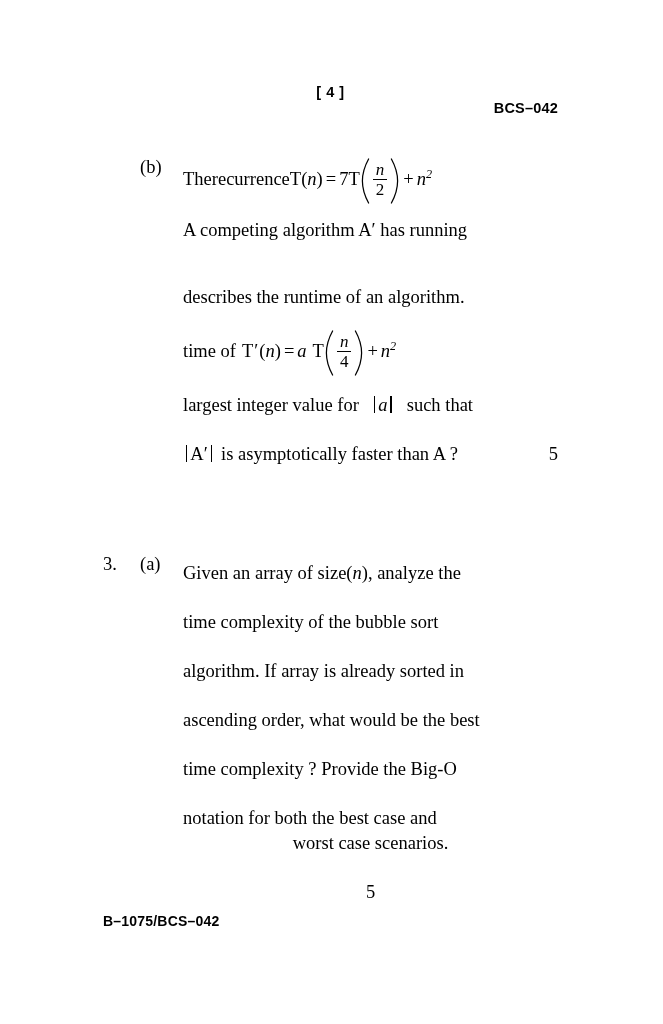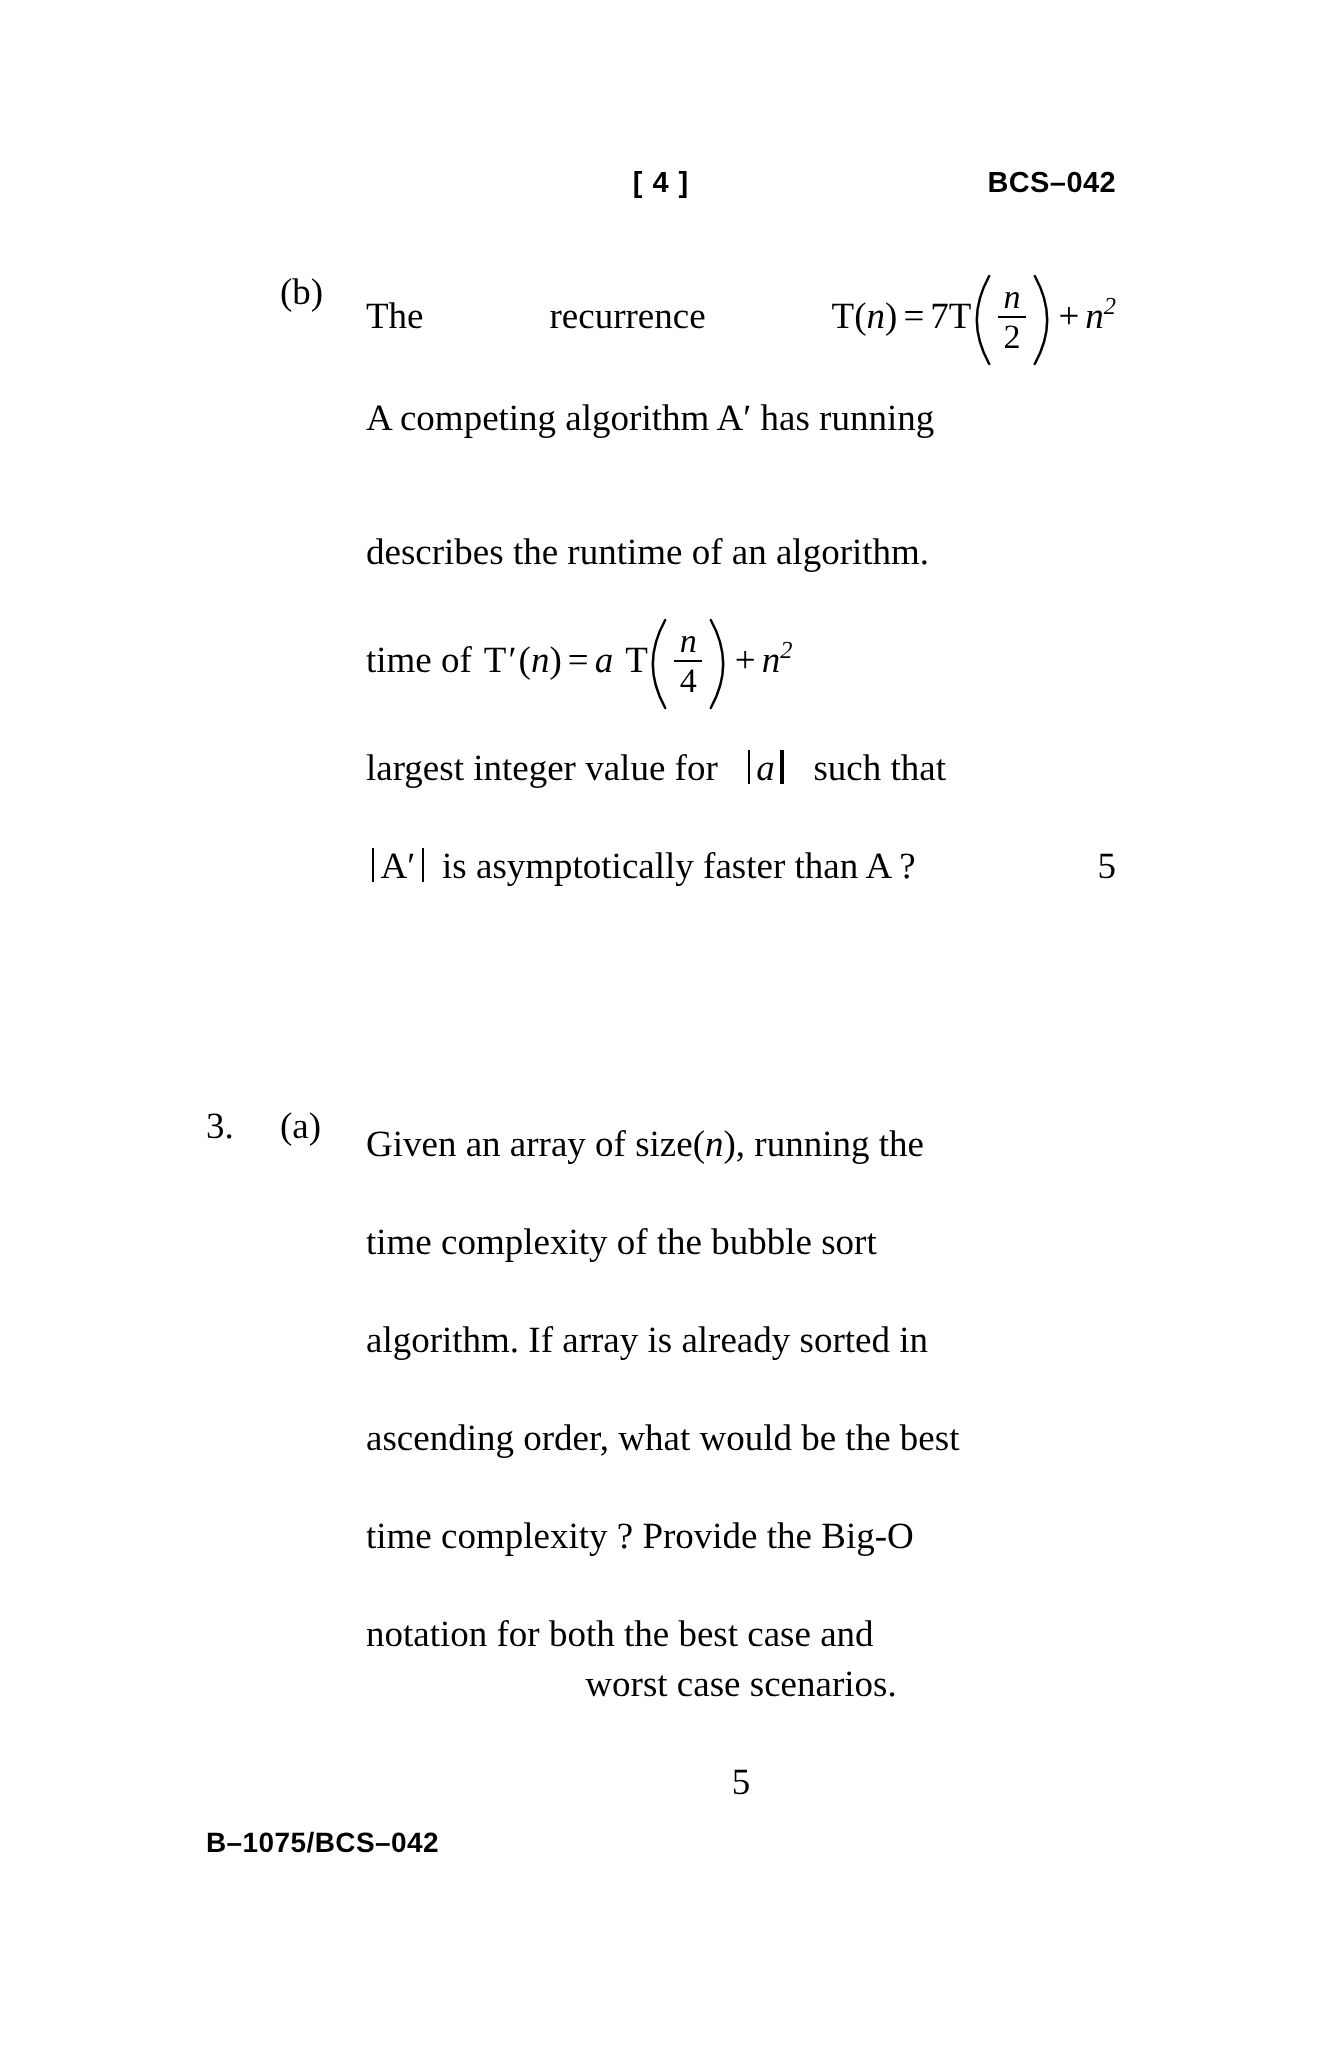--- a/index.html
+++ b/index.html
@@ -31,21 +31,21 @@
     width: 455px;
     text-align: center;
     font-family: "Liberation Sans", "DejaVu Sans", sans-serif;
     font-weight: bold;
     font-size: 14.5px;
     letter-spacing: 0.5px;
   }
   .header .paper-code {
     position: absolute;
     right: 0;
-    top: 0;
+    top: 16px;
     font-family: "Liberation Sans", "DejaVu Sans", sans-serif;
     font-weight: bold;
     font-size: 14.5px;
     letter-spacing: 0.2px;
     white-space: nowrap;
   }
 
   
   .qblock {
     position: absolute;
@@ -194,21 +194,21 @@
   <div class="header">
     <div class="page-no">[ 4 ]</div>
     <div class="paper-code">BCS–042</div>
   </div>
 
   <div class="qblock" style="top:132px;">
     <div class="qrow">
       <div class="qlabel">(b)</div>
       <div class="qbody">
 
-        <div class="mathline" style="justify-content:space-between;">
+        <div class="mathline" style="justify-content:flex-start;margin-top:20px;">
           <span>The</span>
           <span>recurrence</span>
           <span class="formula">
             <span class="mup">T</span><span class="mup">(</span><span class="mi">n</span><span class="mup">)</span><span class="op">=</span><span class="mup">7</span><span class="mup">T</span><span class="paren"><svg width="9" height="46" viewBox="0 0 9 46">
                   <path d="M7.6 1 C3.2 9, 1.4 16, 1.4 23 C1.4 30, 3.2 37, 7.6 45" stroke="#000" stroke-width="1.25" fill="none" stroke-linecap="round"></path>
                 </svg></span><span class="frac">
                 <span class="num">n</span>
                 <span class="den">2</span>
               </span><span class="paren"><svg width="9" height="46" viewBox="0 0 9 46">
                   <path d="M1.4 1 C5.8 9, 7.6 16, 7.6 23 C7.6 30, 5.8 37, 1.4 45" stroke="#000" stroke-width="1.25" fill="none" stroke-linecap="round"></path>
@@ -256,21 +256,21 @@
 
   <div class="qblock" style="top:549px;">
     <div class="qrow">
       <div class="qnum">3.</div>
       <div class="qlabel">(a)</div>
       <div class="qbody">
 
         <div class="line flow">
           <span>Given  an  array  of  size(</span>
             <span class="mi">n</span>
-            <span>),  running  the</span>
+            <span>),  analyze  the</span>
         </div>
 
         <div class="line left">time   complexity   of   the   bubble   sort</div>
         <div class="line left">algorithm.  If  array  is  already  sorted  in</div>
         <div class="line left">ascending order, what would be the best</div>
         <div class="line left">time   complexity ?   Provide   the   Big-O</div>
         <div class="line left">notation   for   both   the   best   case   and</div>
 
         <div class="line just">
           <span>worst case scenarios.</span>

